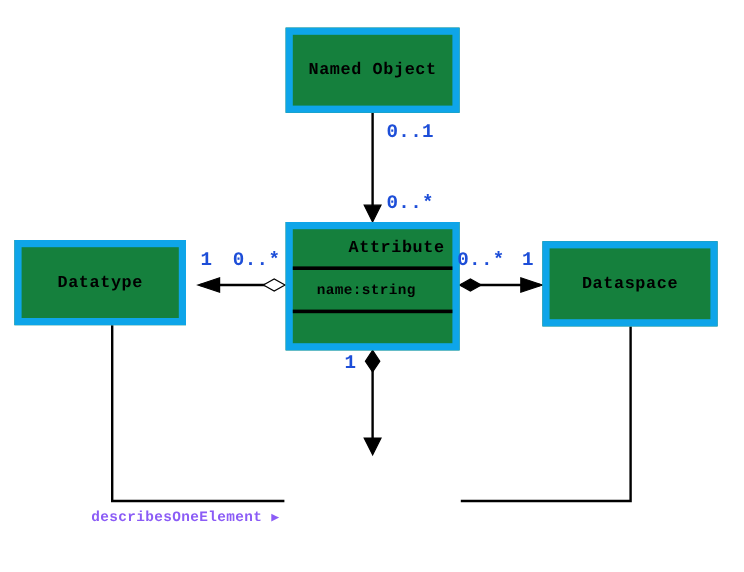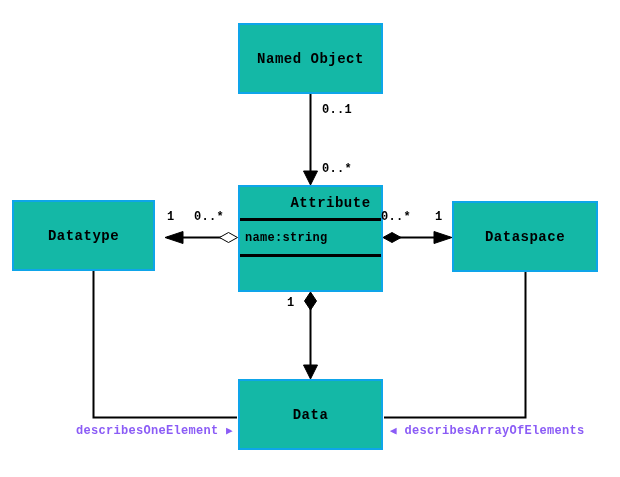--- a/index.html
+++ b/index.html
@@ -8,38 +8,38 @@
   #canvas {
     position:relative; width:620px; height:477px;
     background:#ffffff; overflow:hidden;
   }
   #edges { position:absolute; left:0; top:0; }
   #edges line, #edges polyline { stroke:#000; stroke-width:2; fill:none; }
   #edges polygon { fill:#000; stroke:#000; stroke-width:1; }
   #edges polygon.open { fill:#fff; }
 
   .cls {
-    position:absolute; background:#14b8a6; border:2px solid #0ea5e9;
+    position:absolute; background:#15803d; border:6px solid #0ea5e9;
   }
   .cls-title {
     font-weight:bold; font-size:14px; color:#000; text-align:center;
     display:flex; align-items:center; justify-content:center; height:100%;
     letter-spacing:0.5px; white-space:nowrap;
   }
   .cls3 .cls-title { height:31px;padding-left:40px; }
   .cls3 .cls-attrs {
     height:36px; border-top:3px solid #000;
     font-size:12px; font-weight:bold; color:#000;
-    display:flex; align-items:center; padding-left:5px;
+    display:flex; align-items:center; padding-left:20px;
     letter-spacing:0.3px; white-space:nowrap;
   }
   .cls3 .cls-ops { height:36px; border-top:3px solid #000; }
 
   .mult {
-    position:absolute; font-size:12px; font-weight:bold; color:#000000;
+    position:absolute; font-size:16px; font-weight:bold; color:#1d4ed8;
     line-height:13px; white-space:nowrap; letter-spacing:0.3px;
   }
   .assoc-label {
     position:absolute; font-size:12px; font-weight:bold; color:#8b5cf6;
     line-height:13px; white-space:nowrap; letter-spacing:0.3px;
   }
   .assoc-label .dir { font-size:11px; }
 </style>
 </head>
 <body>
@@ -87,38 +87,31 @@
   </div>
 
   <div class="cls" style="left:12px; top:200px; width:143px; height:71px;">
     <div class="cls-title">Datatype</div>
   </div>
 
   <div class="cls" style="left:452px; top:201px; width:146px; height:71px;">
     <div class="cls-title">Dataspace</div>
   </div>
 
-  <div class="cls" style="left:238px; top:379px; width:145px; height:71px;">
-    <div class="cls-title">Data</div>
-  </div>
 
   <span class="mult" style="left:322px; top:104px;">0..1</span>
   <span class="mult" style="left:322px; top:163px;">0..*</span>
 
   <span class="mult" style="left:167px; top:211px;">1</span>
   <span class="mult" style="left:194px; top:211px;">0..*</span>
 
   <span class="mult" style="left:381px; top:211px;">0..*</span>
   <span class="mult" style="left:435px; top:211px;">1</span>
 
   <span class="mult" style="left:287px; top:297px;">1</span>
 
   <div class="assoc-label" style="right:387px; top:425px;">
     <span>describesOneElement</span>
     <span class="dir">▶</span>
   </div>
 
-  <div class="assoc-label" style="left:390px; top:425px;">
-    <span class="dir">◀</span>
-    <span>describesArrayOfElements</span>
-  </div>
 
 </div>
 
 </body></html>

